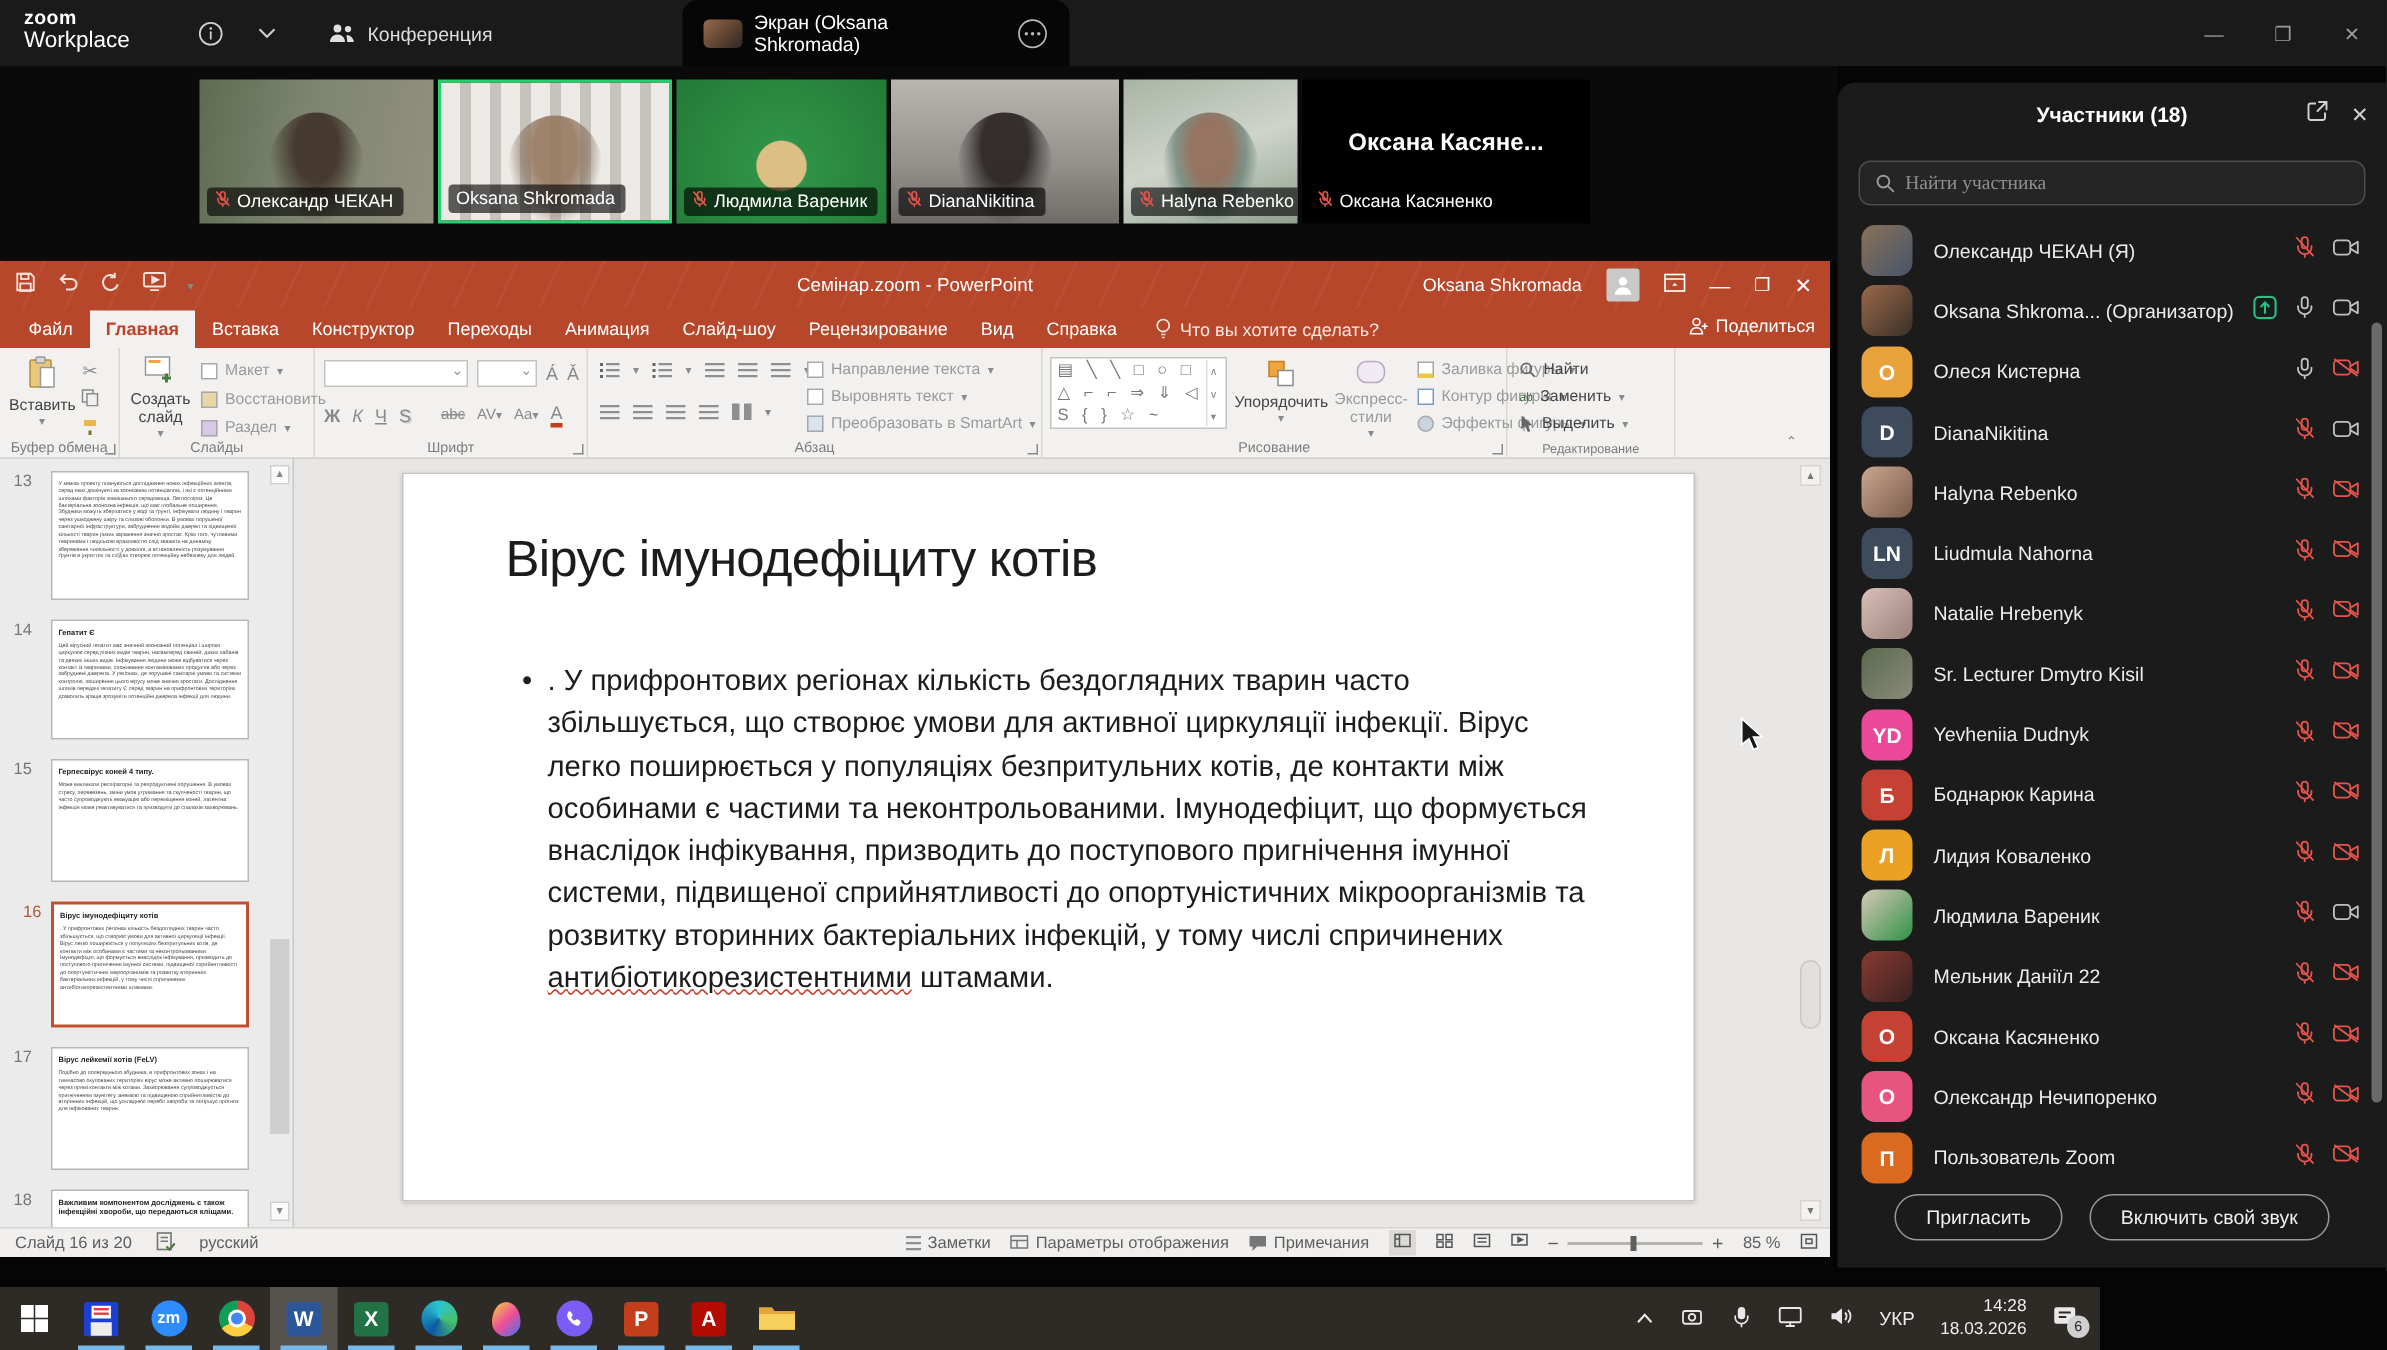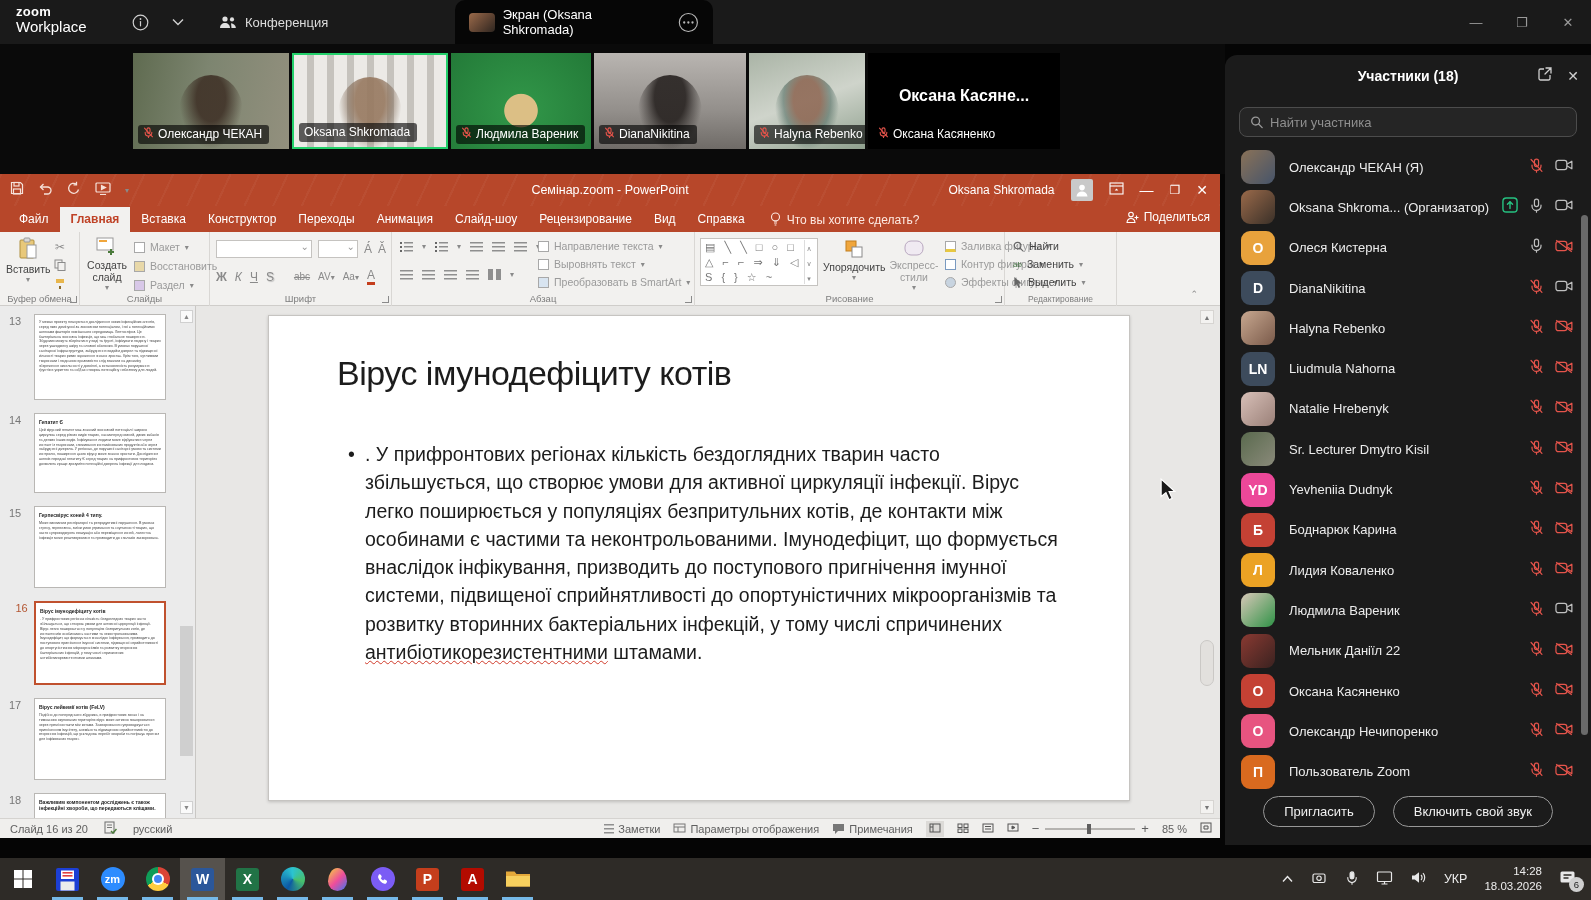--- a/index.html
+++ b/index.html
@@ -103,33 +103,33 @@
   .zoom-slider { display:flex; align-items:center; gap:6px; }
   .zs-track { position:relative; width:90px; height:2px; background:#b5b3b0; }
   .zs-handle { position:absolute; left:42px; top:-4px; width:4px; height:10px; background:#5f5f5f; }
 
   
   #panel { position:absolute; left:1225px; top:55px; width:366px; height:790px; background:#1b1b1b; border-radius:12px 0 0 0; }
   #panel-header { position:relative; height:42px; display:flex; align-items:center; justify-content:center; }
   #panel-title { color:#fff; font-size:14px; font-weight:bold; }
   .ph-icons { position:absolute; right:12px; top:0; height:42px; display:flex; align-items:center; gap:14px; }
   #search { position:absolute; left:14px; right:14px; top:52px; height:30px; background:#252525; border:1px solid #4c4c4c; border-radius:8px; display:flex; align-items:center; gap:7px; padding:0 10px; }
-  #search input { background:transparent; border:none; outline:none; color:#ddd; font-size:13px; width:100%; font-family:Liberation Sans, sans-serif; }
+  #search input { background:transparent; border:none; outline:none; color:#ddd; font-size:13px; width:100%; font-family:Liberation Serif, serif; }
   #search input::placeholder { color:#8f8f8f; }
   #plist { position:absolute; left:0; right:8px; top:92px; height:644px; overflow:hidden; }
   .prow { display:flex; align-items:center; height:40.3px; padding:0 10px 0 16px; }
   .pav { width:34px; height:34px; border-radius:9px; flex:none; display:flex; align-items:center; justify-content:center; color:#fff; font-weight:bold; font-size:14px; }
   .pname { color:#ececec; font-size:13px; margin-left:14px; flex:1; white-space:nowrap; overflow:hidden; }
   .picons { display:flex; align-items:center; gap:11px; }
   .pscroll { position:absolute; right:3px; top:160px; width:7px; height:520px; background:#6a6a6a; border-radius:4px; }
   #panel-btns { position:absolute; left:0; right:0; bottom:18px; display:flex; justify-content:center; gap:18px; }
   .pbtn { height:31px; border:1px solid #989898; border-radius:16px; background:transparent; color:#f0f0f0; font-size:13px; padding:0 20px; font-family:"Liberation Sans",sans-serif; }
 
   
-  #taskbar { position:absolute; left:0; top:858px; width:1591px; height:42px; background:#2e2b27; display:flex; align-items:center; }
+  #taskbar { position:absolute; left:0; top:858px; width:1400px; height:42px; background:#2e2b27; display:flex; align-items:center; }
   #apps { display:flex; height:100%; }
   .app { position:relative; width:45px; height:100%; display:flex; align-items:center; justify-content:center; }
   .app.active { background:#56524d; }
   .app .runbar { position:absolute; left:7px; right:7px; bottom:0; height:3px; background:#76b9e8; }
   .glyph-sq { width:23px; height:23px; border-radius:3px; display:flex; align-items:center; justify-content:center; color:#fff; font-weight:bold; font-size:14px; }
   .glyph-ci { width:24px; height:24px; border-radius:50%; display:flex; align-items:center; justify-content:center; color:#fff; font-weight:bold; font-size:11px; }
   #tray { margin-left:auto; display:flex; align-items:center; gap:17px; padding-right:14px; color:#ececec; font-size:12px; }
   .tray-time { text-align:right; font-size:11.5px; line-height:1.3; }
   .notif { position:relative; }
   .notif .badge { position:absolute; right:-7px; bottom:-4px; width:15px; height:15px; border-radius:50%; background:#cfcfcf; color:#222; font-size:9.5px; display:flex; align-items:center; justify-content:center; }

